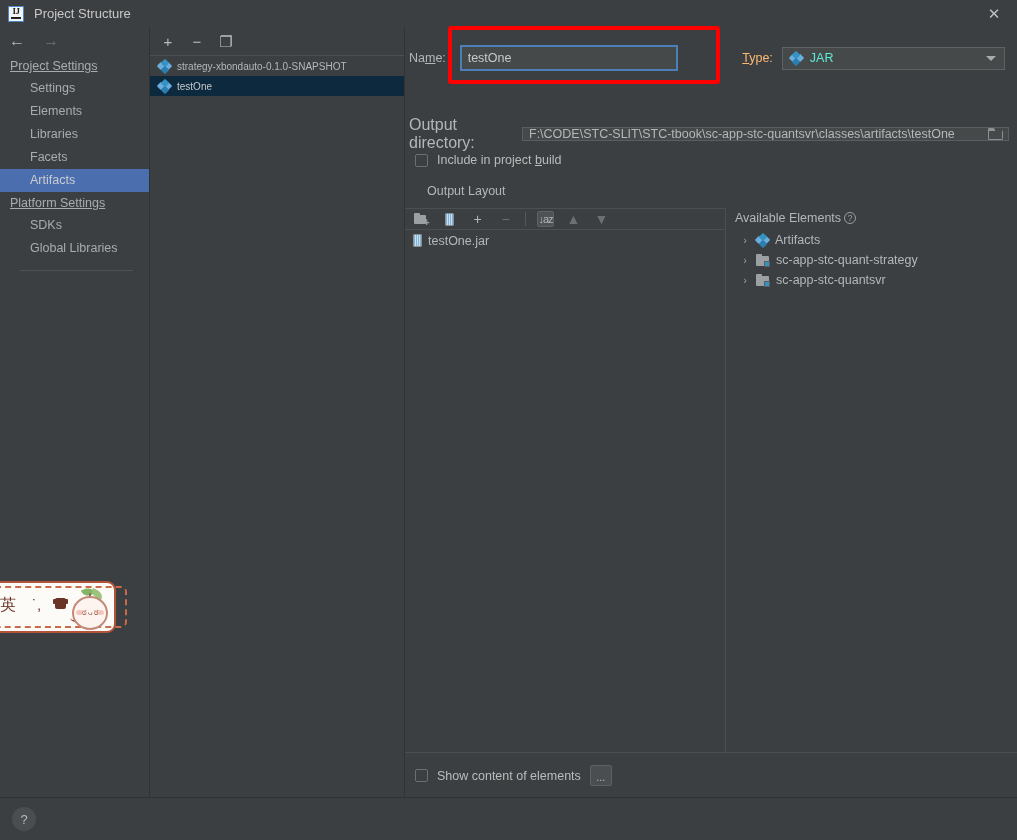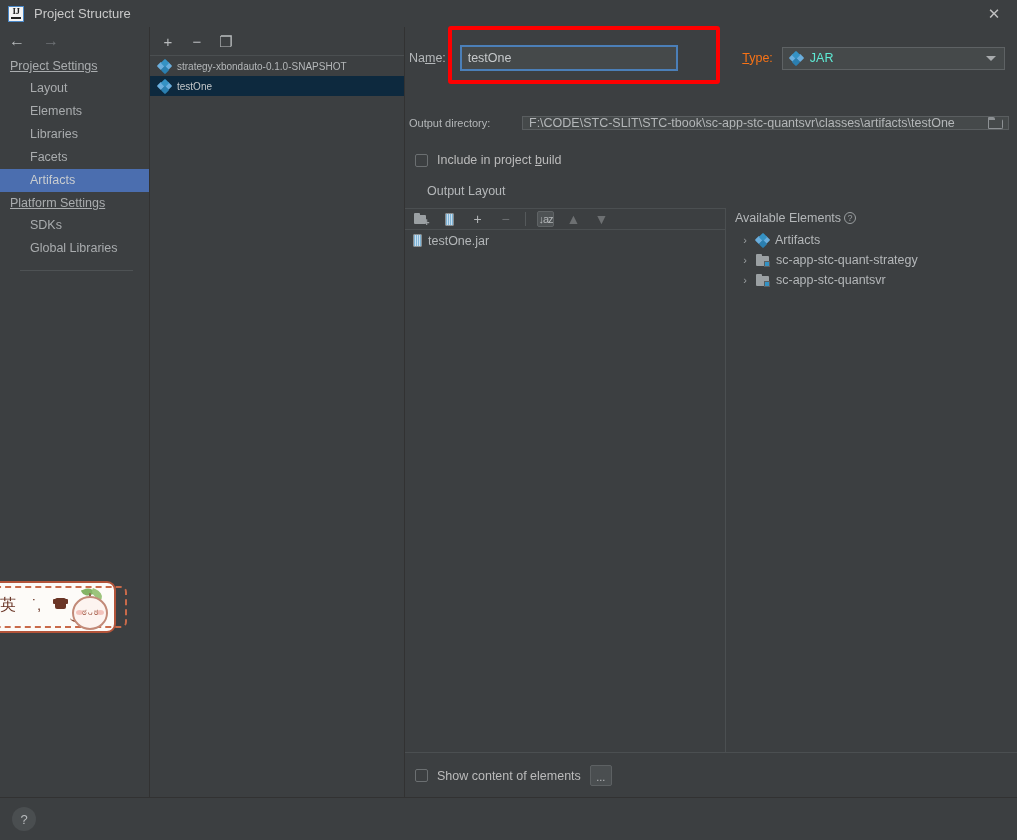--- a/index.html
+++ b/index.html
@@ -211,21 +211,21 @@
     border: 2px solid #4b7fb8;
     color: #c6c9cb;
     font-family: "Liberation Sans", sans-serif;
     font-size: 12.5px;
     padding: 0 6px;
     outline: none;
     caret-color: #dddddd;
   }
   .lbl-type {
     margin-left: 64px;
-    color: #f97316;
+    color: #fdba74;
     font-size: 12.5px;
   }
   .lbl-type .underline { text-decoration: underline; }
   .combo-type {
     margin-left: 9px;
     width: 245px;
     height: 23px;
     box-sizing: border-box;
     background: #45494a;
     border: 1px solid #5e6264;
@@ -250,21 +250,21 @@
   .row-outdir {
     position: absolute;
     left: 0; top: 89px;
     display: flex;
     align-items: center;
   }
   .lbl-outdir {
     width: 113px;
     padding-left: 4px;
     color: #b4b7b9;
-    font-size: 11px;
+    font-size: 16px;
   }
   .outdir-field {
     width: 487px;
     height: 14px;
     box-sizing: border-box;
     background: #45494a;
     border: 1px solid #5a5e60;
     display: flex;
     align-items: center;
     padding: 0 4px 0 6px;
@@ -723,21 +723,21 @@
 
 <div class="dialog-body">
 
   <div class="nav-col">
     <div class="nav-arrows">
       <span class="arrow enabled">←</span>
       <span class="arrow disabled">→</span>
     </div>
 
     <div class="nav-group-title">Project Settings</div>
-    <div class="nav-item">Layout</div>
+    <div class="nav-item">Settings</div>
     <div class="nav-item">Elements</div>
     <div class="nav-item">Libraries</div>
     <div class="nav-item">Facets</div>
     <div class="nav-item selected">Artifacts</div>
 
     <div class="nav-group-title">Platform Settings</div>
     <div class="nav-item">SDKs</div>
     <div class="nav-item">Global Libraries</div>
 
     <div class="nav-sep"></div>

